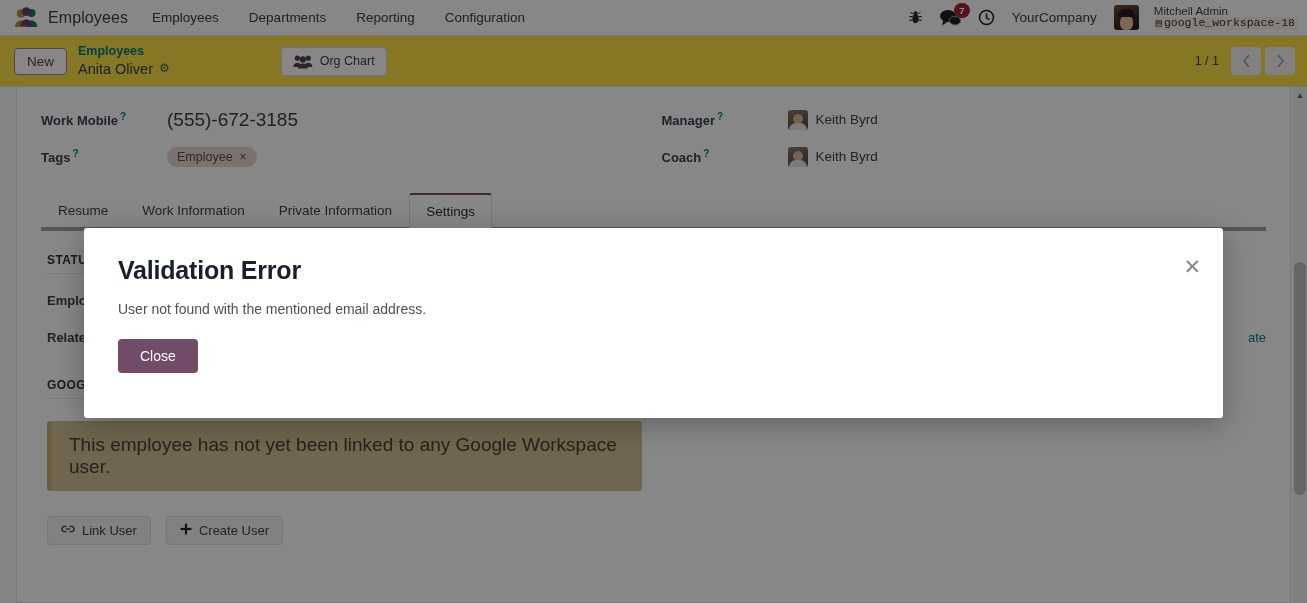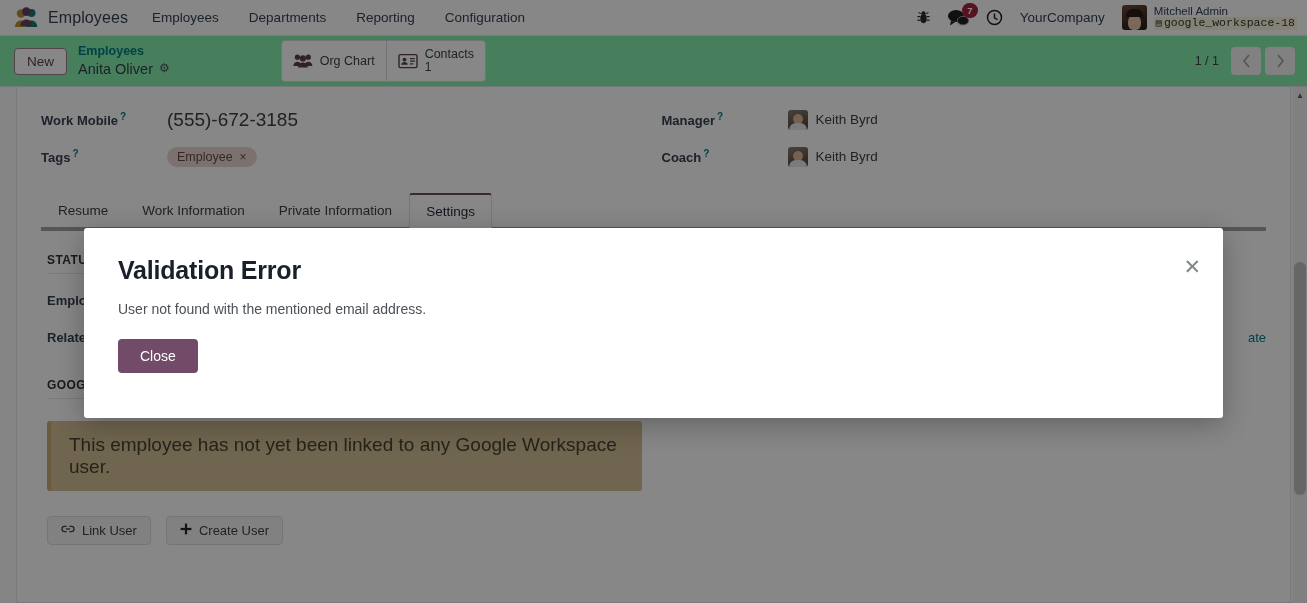--- a/index.html
+++ b/index.html
@@ -51,21 +51,21 @@
   .msg-wrap { position: relative; display: flex; align-items: center; }
   .badge {
     position: absolute; top: -6px; right: -9px;
     background: #a3243b; color: #fff;
     font-size: 9.5px; font-weight: bold;
     border-radius: 9px; min-width: 16px; height: 15px;
     display: flex; align-items: center; justify-content: center;
     padding: 0 4px;
   }
   .company { font-size: 13.5px; color: #374151; cursor: pointer; }
-  .user-block { display: flex; align-items: center; gap: 7px; cursor: pointer; }
+  .user-block { display: flex; align-items: center; gap: 15px; cursor: pointer; }
   .avatar-img {
     width: 25px; height: 25px; border-radius: 3px;
     background: linear-gradient(160deg,#6b4a3a 0%,#3b2a22 60%,#241a16 100%);
     position: relative; overflow: hidden; display: block;
   }
   .avatar-img::before {
     content:""; position:absolute; left:6px; top:10px; width:13px; height:15px;
     background:#e8c5a6; border-radius:45% 45% 40% 40%;
   }
   .avatar-img::after {
@@ -79,21 +79,21 @@
     font-family: "Liberation Mono", monospace;
     background: #fbf3d9;
     padding: 0 2px;
   }
   .db-icon { font-size: 10px; margin-right: 2px; }
 
   
   .cp {
     position: relative; z-index: 5;
     height: 51px;
-    background: #86efac;
+    background: #fde047;
     display: flex; align-items: center;
     padding: 0 12px 0 14px;
     border-bottom: 1px solid #dfe1e5;
   }
   .new-btn {
     font-size: 13.5px; color: #5a4150;
     border: 1px solid #9a7d91;
     background: #fff;
     border-radius: 4px;
     padding: 5px 12px;
@@ -356,34 +356,20 @@
           <svg width="20" height="15" viewBox="0 0 20 15" fill="#5a4150">
             <circle cx="4.4" cy="4.2" r="2.6"></circle>
               <path d="M0.3 13c0-2.6 1.8-4.3 4.1-4.3s4.1 1.7 4.1 4.3z"></path>
             <circle cx="15.3" cy="4.2" r="2.6"></circle>
               <path d="M11.2 13c0-2.6 1.8-4.3 4.1-4.3s4.1 1.7 4.1 4.3z"></path>
             <circle cx="9.9" cy="5.4" r="3.1"></circle>
               <path d="M5 14.5c0-3 2.2-5.1 4.9-5.1s4.9 2.1 4.9 5.1z"></path>
           </svg>
         </span>
         <span class="stat-lbl">Org Chart</span>
-      </div>
-      <div class="stat-btn">
-        <span class="s-ico">
-          <svg width="20" height="16" viewBox="0 0 20 16" fill="none" stroke="#5a4150" stroke-width="1.4">
-            <rect x="1" y="1.6" width="18" height="13" rx="1.4"></rect>
-            <circle cx="6.5" cy="6.6" r="1.9" fill="#5a4150" stroke="none"></circle>
-            <path d="M3.3 11.8c0-1.8 1.5-2.8 3.2-2.8s3.2 1 3.2 2.8z" fill="#5a4150" stroke="none"></path>
-            <path d="M12 5.6h4.8M12 8.2h4.8M12 10.8h3.2" stroke-width="1.3"></path>
-          </svg>
-        </span>
-        <span class="stat-lbl">
-          <span>Contacts</span>
-          <span class="stat-sub">1</span>
-        </span>
       </div>
     </div>
 
     <div class="pager">
       <span class="pager-count">1 / 1</span>
       <span class="pg-btn">
         <svg width="9" height="14" viewBox="0 0 9 14" fill="none" stroke="#98a0a8" stroke-width="1.6">
             <path d="M7 1 L2 7 L7 13"></path>
           </svg>
       </span>

